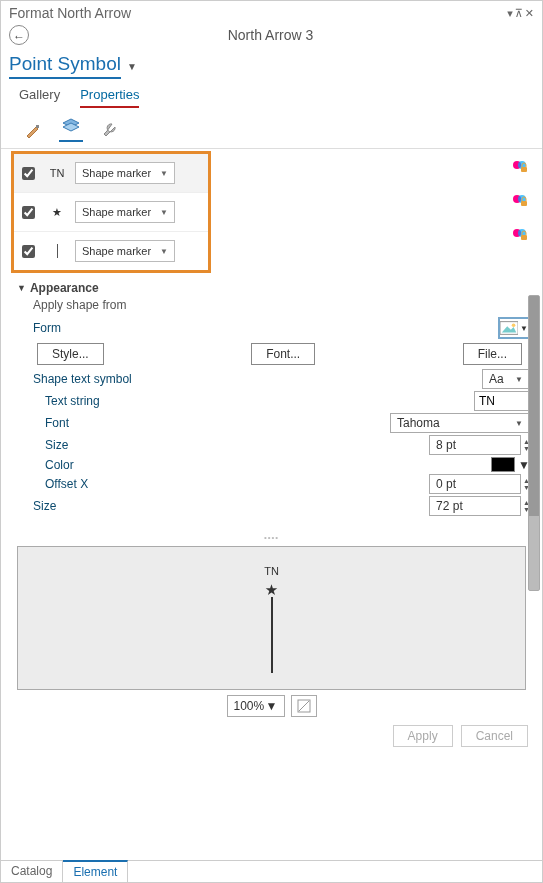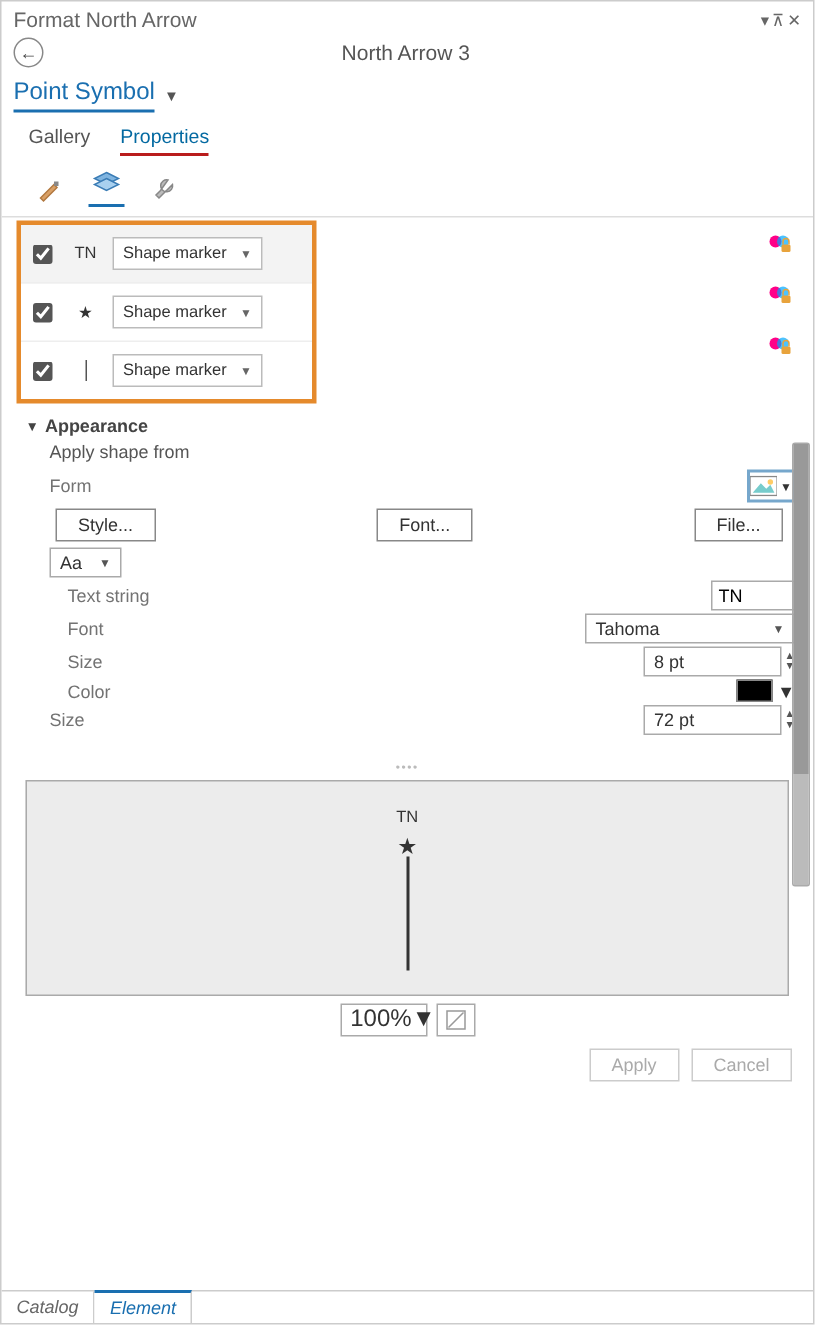--- a/index.html
+++ b/index.html
@@ -9,21 +9,21 @@
 .pane-title { display:flex; align-items:center; justify-content:space-between; padding: 4px 8px 0 8px; text-align: right; }
 .pane-title .title-text { font-size:14px; color:#666; }
 .pane-title .ctrl-btns { display:flex; gap:2px; color:#666; }
 .pane-title .ctrl-btns span { cursor:default; font-size:11px; }
 
 .sub-header { display:flex; align-items:center; padding: 4px 8px 4px 8px; }
 .back-btn { width:20px; height:20px; border:1px solid #888; border-radius:50%; display:flex; align-items:center; justify-content:center; font-size:12px; color:#444; margin-right: 8px;}
 .sub-title { flex:1; text-align:center; font-size:14px; color:#555; padding-right: 30px; }
 
 .breadcrumb { padding: 4px 8px 2px 8px; display:flex; align-items:center; gap:6px; }
-.breadcrumb .crumb { color:#1a6fb0; border-bottom:2px solid #1a6fb0; padding-bottom:2px; font-size:16px;}
+.breadcrumb .crumb { color:#1a6fb0; border-bottom:2px solid #1a6fb0; padding-bottom:2px; font-size:19px;}
 .breadcrumb .chev { font-size:10px; color:#555; }
 
 
 .tabs { display:flex; gap:20px; padding: 6px 8px 0 18px; }
 .tabs .tab { color:#555; font-size:13px; padding-bottom:4px; }
 .tabs .tab.active { color:#0369a1; border-bottom:2px solid #b91c1c; }
 
 
 .tool-row { display:flex; gap:14px; padding: 10px 8px 0 20px; align-items:center;}
 .tool-row .tool { width:24px; height:24px; display:flex; align-items:center; justify-content:center; }
@@ -39,21 +39,21 @@
 .layer-dd { flex: 0 0 100px; border:1px solid #bbb; height:22px; display:flex; align-items:center; justify-content:space-between; padding:0 6px; font-size:11px; background:#fff;}
 .layer-dd .chev-s { font-size:8px; color:#666; }
 .lock-icon { width:16px; height:16px; }
 
 
 .section { padding: 6px 12px 2px 16px; position: relative; }
 .section-header { display:flex; align-items:center; gap:4px; font-weight:600; color:#444; }
 .section-header .chev-s { font-size:9px;}
 .section-sub { color:#555; margin-left:16px; padding:3px 0;}
 .form-line { display:flex; align-items:center; margin: 2px 0 2px 16px; }
-.form-label { flex:1; color:#737373; }
+.form-label { flex:1; color:#0c4a6e; }
 .btn { border:1px solid #888; background:#fff; padding:3px 14px; font-size:12px; color:#333; }
 .img-picker { width:32px; height:22px; border:2px solid #76a7cc; display:flex; align-items:center; justify-content:center; background:#fff; }
 .select { border:1px solid #aaa; height:20px; min-width:48px; display:flex; align-items:center; justify-content:space-between; padding:0 6px; font-size:12px; background:#fff;}
 .select .chev-s { font-size:8px; color:#555;}
 .wide { width:140px;}
 .narrow { width:92px;}
 .x-narrow { width:48px;}
 .spinbtns { display:flex; flex-direction:column; margin-left:2px; line-height:7px; font-size:7px; color:#555;}
 .color-chip { width:24px; height:15px; background:#000; border:1px solid #888;}
 .scrollbar-right { position:absolute; top: 294px; right:2px; width:12px; height:296px; background:linear-gradient(#bbb,#bbb); border:1px solid #aaa; border-radius:2px;}
@@ -61,27 +61,27 @@
 
 
 .preview-divider { height:6px; display:flex; align-items:center; justify-content:center; margin-top:14px;}
 .preview-divider .grip { color:#bbb; letter-spacing:1px; font-size:8px;}
 .preview-box { margin: 6px 16px 4px 16px; height:144px; border:1px solid #aaa; background:#ececec; position:relative;}
 .preview-tn { position:absolute; left:50%; transform:translateX(-50%); top:18px; font-size:11px;}
 .preview-star { position:absolute; left:50%; transform:translateX(-50%); top:34px; font-size:15px;}
 .preview-line { position:absolute; left:50%; transform:translateX(-50%); top:50px; width:2px; height:76px; background:#333;}
 
 .zoom-row { display:flex; gap:6px; align-items:center; justify-content:center; margin-top:5px;}
-.zoom-sel { border:1px solid #aaa; width:58px; height:22px; display:flex; align-items:center; justify-content:space-between; padding:4px 6px; font-size:16px;}
+.zoom-sel { border:1px solid #aaa; width:58px; height:22px; display:flex; align-items:center; justify-content:space-between; padding:4px 6px; font-size:12px;}
 .zoom-btn { border:1px solid #aaa; width:26px; height:22px; display:flex; align-items:center; justify-content:center; color:#888;}
 
 .footer-btns { display:flex; gap:8px; justify-content:flex-end; padding: 8px 14px 4px 0;}
 .footer-btns .btn { color:#aaa; border-color:#ccc;}
 
-.bottom-tabs { position:absolute; bottom:0; left:0; right:0; height:22px; border-top:1px solid #ccc; display:flex; align-items:stretch;font-style:italic;}
+.bottom-tabs { position:absolute; bottom:0; left:0; right:0; height:22px; border-top:1px solid #ccc; display:flex; align-items:stretch;}
 .bottom-tabs .btab { padding:3px 10px; font-size:12px; color:#666; border-right:1px solid #ccc; }
 .bottom-tabs .btab.active { background:#fff; color:#1a6fb0; border-top:2px solid #1a6fb0; margin-top:-1px;}
 
 .indent1 { margin-left: 28px;}
 .right-stack { display:flex; align-items:center;}
 .textinput { border:1px solid #aaa; height:20px; width:60px; padding:0 4px; font-size:12px; background:#fff; }
 .textinput.wide { width: 56px;}
 
 </style>
 </head>
@@ -203,20 +203,21 @@
     </div>
   </div>
 
   <div style="display:flex; gap:0; margin:4px 0 4px 20px; justify-content:space-between; padding-right:8px;">
     <button class="btn">Style...</button>
     <button class="btn">Font...</button>
     <button class="btn">File...</button>
   </div>
 
   <div class="form-line">
+    <span class="form-label">Shape text symbol</span>
     <div class="select x-narrow">
       <span>Aa</span>
       <span class="chev-s">▼</span>
     </div>
   </div>
 
   <div class="form-line indent1">
     <span class="form-label">Text string</span>
     <input class="textinput wide" value="TN" style="">
   </div>
@@ -243,20 +244,32 @@
   </div>
 
   <div class="form-line indent1">
     <span class="form-label">Color</span>
     <div class="right-stack">
       <div class="color-chip"></div>
       <span class="chev-s" style="margin-left:3px;">▼</span>
     </div>
   </div>
 
+  <div class="form-line indent1">
+    <span class="form-label">Offset X</span>
+    <div class="right-stack">
+      <div class="select narrow">
+        <span>0 pt</span>
+      </div>
+      <div class="spinbtns">
+          <span>▲</span>
+          <span>▼</span>
+        </div>
+    </div>
+  </div>
 
 
   <div class="form-line" style="margin-left:16px;">
     <span class="form-label">Size</span>
     <div class="right-stack">
       <div class="select narrow">
         <span>72 pt</span>
       </div>
       <div class="spinbtns">
           <span>▲</span>

